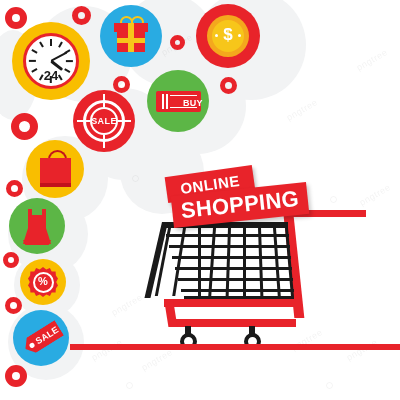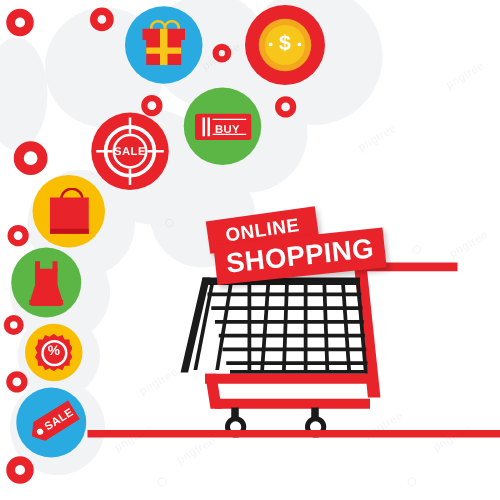--- a/index.html
+++ b/index.html
@@ -73,21 +73,21 @@
   .gift-bow  { position: absolute; border: 2.2px solid #f7c61a; border-radius: 50%; background: transparent; }
 
   
   .coin-outer { position: absolute; border-radius:50%; background: #f4a81d; }
   .coin-inner { position: absolute; border-radius:50%; background:#f7c61a; box-sizing:border-box; }
   .coin-text  { position:absolute; width:100%; text-align:center; color:#ffffff; font-weight:bold; font-family:"Liberation Sans", sans-serif; }
 
   
   .ticket { position:absolute; background:#e8232a; border-radius:2px; }
   .ticket-perf { position:absolute; background:#ffffff; }
-  .ticket-text { position:absolute; width:100%; text-align:center; color:#ffffff; font-weight:bold; letter-spacing:.3px; font-family:"Liberation Sans", sans-serif; }
+  .ticket-text { position:absolute; width:100%; color:#ffffff; font-weight:bold; letter-spacing:.3px; font-family:"Liberation Sans", sans-serif;padding-left:20px; }
 
   
   .tgt-ring { position:absolute; border-radius:50%; border-style:solid; border-color:#ffffff; box-sizing:border-box; }
   .tgt-line { position:absolute; background:#ffffff; }
   .tgt-text { position:absolute; width:100%; text-align:center; color:#ffffff; font-weight:bold; font-family:"Liberation Sans", sans-serif; }
 
   
   .bag-body { position:absolute; background:#e8232a; }
   .bag-strip{ position:absolute; background:#c2121c; }
   .bag-handle{ position:absolute; border:2.4px solid #c2121c; border-bottom:none;
@@ -184,20 +184,42 @@
   <div class="ring" style="left:72px;  top:6px;   width:19px; height:19px; border:6px solid #e8232a;"></div>
   <div class="ring" style="left:170px; top:35px;  width:15px; height:15px; border:5px solid #e8232a;"></div>
   <div class="ring" style="left:113px; top:76px;  width:17px; height:17px; border:5.5px solid #e8232a;"></div>
   <div class="ring" style="left:220px; top:77px;  width:17px; height:17px; border:5.5px solid #e8232a;"></div>
   <div class="ring" style="left:11px;  top:113px; width:27px; height:27px; border:8.5px solid #e8232a;"></div>
   <div class="ring" style="left:6px;   top:180px; width:17px; height:17px; border:5.5px solid #e8232a;"></div>
   <div class="ring" style="left:3px;   top:252px; width:16px; height:16px; border:5px solid #e8232a;"></div>
   <div class="ring" style="left:5px;   top:297px; width:17px; height:17px; border:5.5px solid #e8232a;"></div>
   <div class="ring" style="left:5px;   top:365px; width:22px; height:22px; border:7px solid #e8232a;"></div>
 
+  <div class="bubble" style="left:12px; top:22px; width:78px; height:78px; background:#f9be00;">
+    <div class="clock-face" style="left:11px; top:11px; width:56px; height:56px; border:3.4px solid #e8232a;">
+
+      <div class="tick" style="left:24px; top:3px;  width:1.8px; height:7px;  transform:rotate(0deg);   transform-origin:50% 22px;"></div>
+      <div class="tick" style="left:24px; top:3px;  width:1.8px; height:5.5px;transform:rotate(30deg);  transform-origin:50% 22px;"></div>
+      <div class="tick" style="left:24px; top:3px;  width:1.8px; height:5.5px;transform:rotate(60deg);  transform-origin:50% 22px;"></div>
+      <div class="tick" style="left:24px; top:3px;  width:1.8px; height:7px;  transform:rotate(90deg);  transform-origin:50% 22px;"></div>
+      <div class="tick" style="left:24px; top:3px;  width:1.8px; height:5.5px;transform:rotate(120deg); transform-origin:50% 22px;"></div>
+      <div class="tick" style="left:24px; top:3px;  width:1.8px; height:5.5px;transform:rotate(150deg); transform-origin:50% 22px;"></div>
+      <div class="tick" style="left:24px; top:3px;  width:1.8px; height:7px;  transform:rotate(180deg); transform-origin:50% 22px;"></div>
+      <div class="tick" style="left:24px; top:3px;  width:1.8px; height:5.5px;transform:rotate(210deg); transform-origin:50% 22px;"></div>
+      <div class="tick" style="left:24px; top:3px;  width:1.8px; height:5.5px;transform:rotate(240deg); transform-origin:50% 22px;"></div>
+      <div class="tick" style="left:24px; top:3px;  width:1.8px; height:7px;  transform:rotate(270deg); transform-origin:50% 22px;"></div>
+      <div class="tick" style="left:24px; top:3px;  width:1.8px; height:5.5px;transform:rotate(300deg); transform-origin:50% 22px;"></div>
+      <div class="tick" style="left:24px; top:3px;  width:1.8px; height:5.5px;transform:rotate(330deg); transform-origin:50% 22px;"></div>
+
+      <div class="hand" style="left:24px; top:11px; width:2.6px; height:14px; transform:rotate(128deg);"></div>
+      <div class="hand" style="left:24px; top:7px;  width:2.2px; height:18px; transform:rotate(62deg);"></div>
+
+      <div class="clock-num" style="top:32px; font-size:13px;">24</div>
+    </div>
+  </div>
 
   <div class="bubble" style="left:100px; top:5px; width:62px; height:62px; background:#29abe2;">
     <div class="gift-bow" style="left:20px; top:11px; width:9px;  height:8px;"></div>
     <div class="gift-bow" style="left:31px; top:11px; width:9px;  height:8px;"></div>
     <div class="gift-lid" style="left:14px; top:18px; width:34px; height:9px;"></div>
     <div class="gift-body" style="left:17px; top:27px; width:28px; height:20px;"></div>
     <div class="gift-vrib" style="left:27.5px; top:18px; width:6px; height:29px;"></div>
     <div class="gift-hrib" style="left:17px; top:33px; width:28px; height:5px;"></div>
   </div>
 

